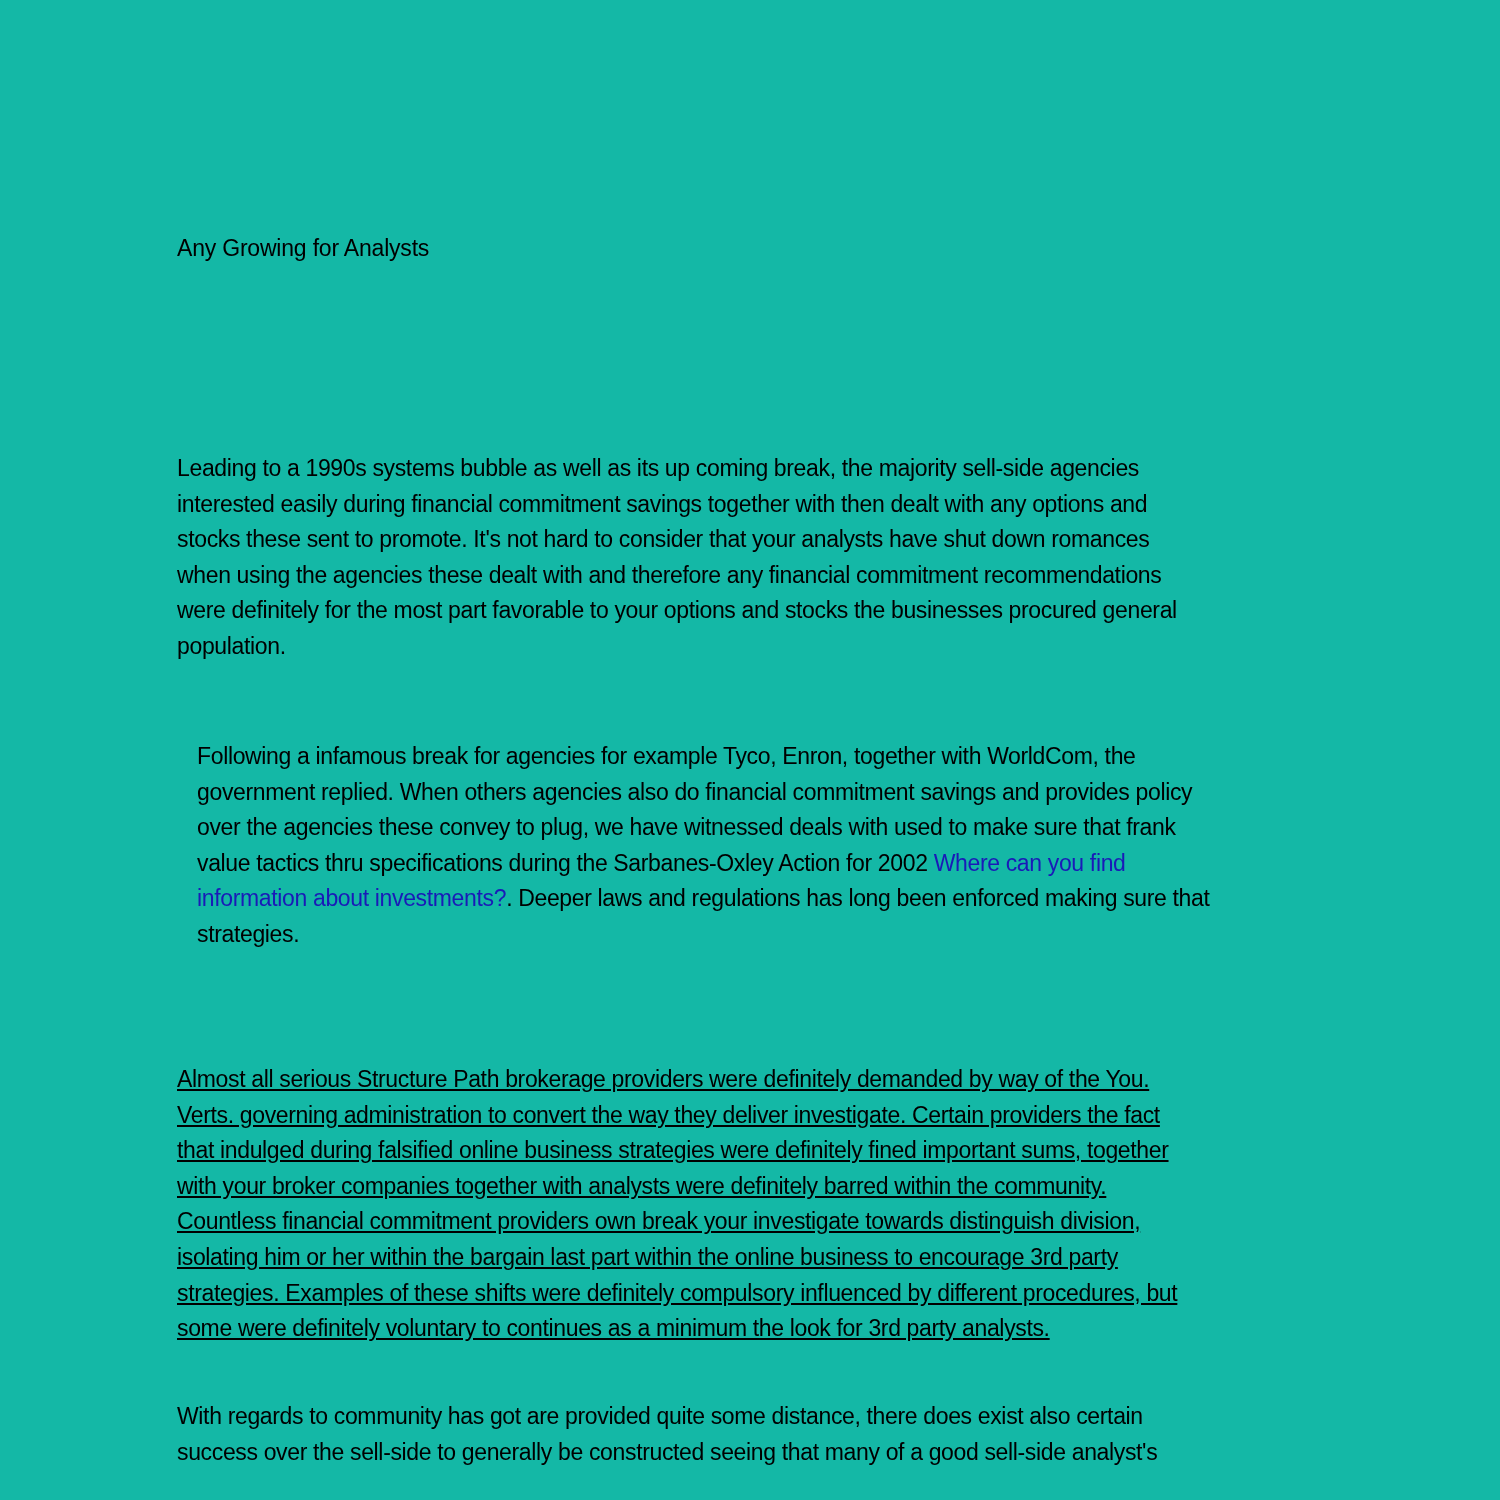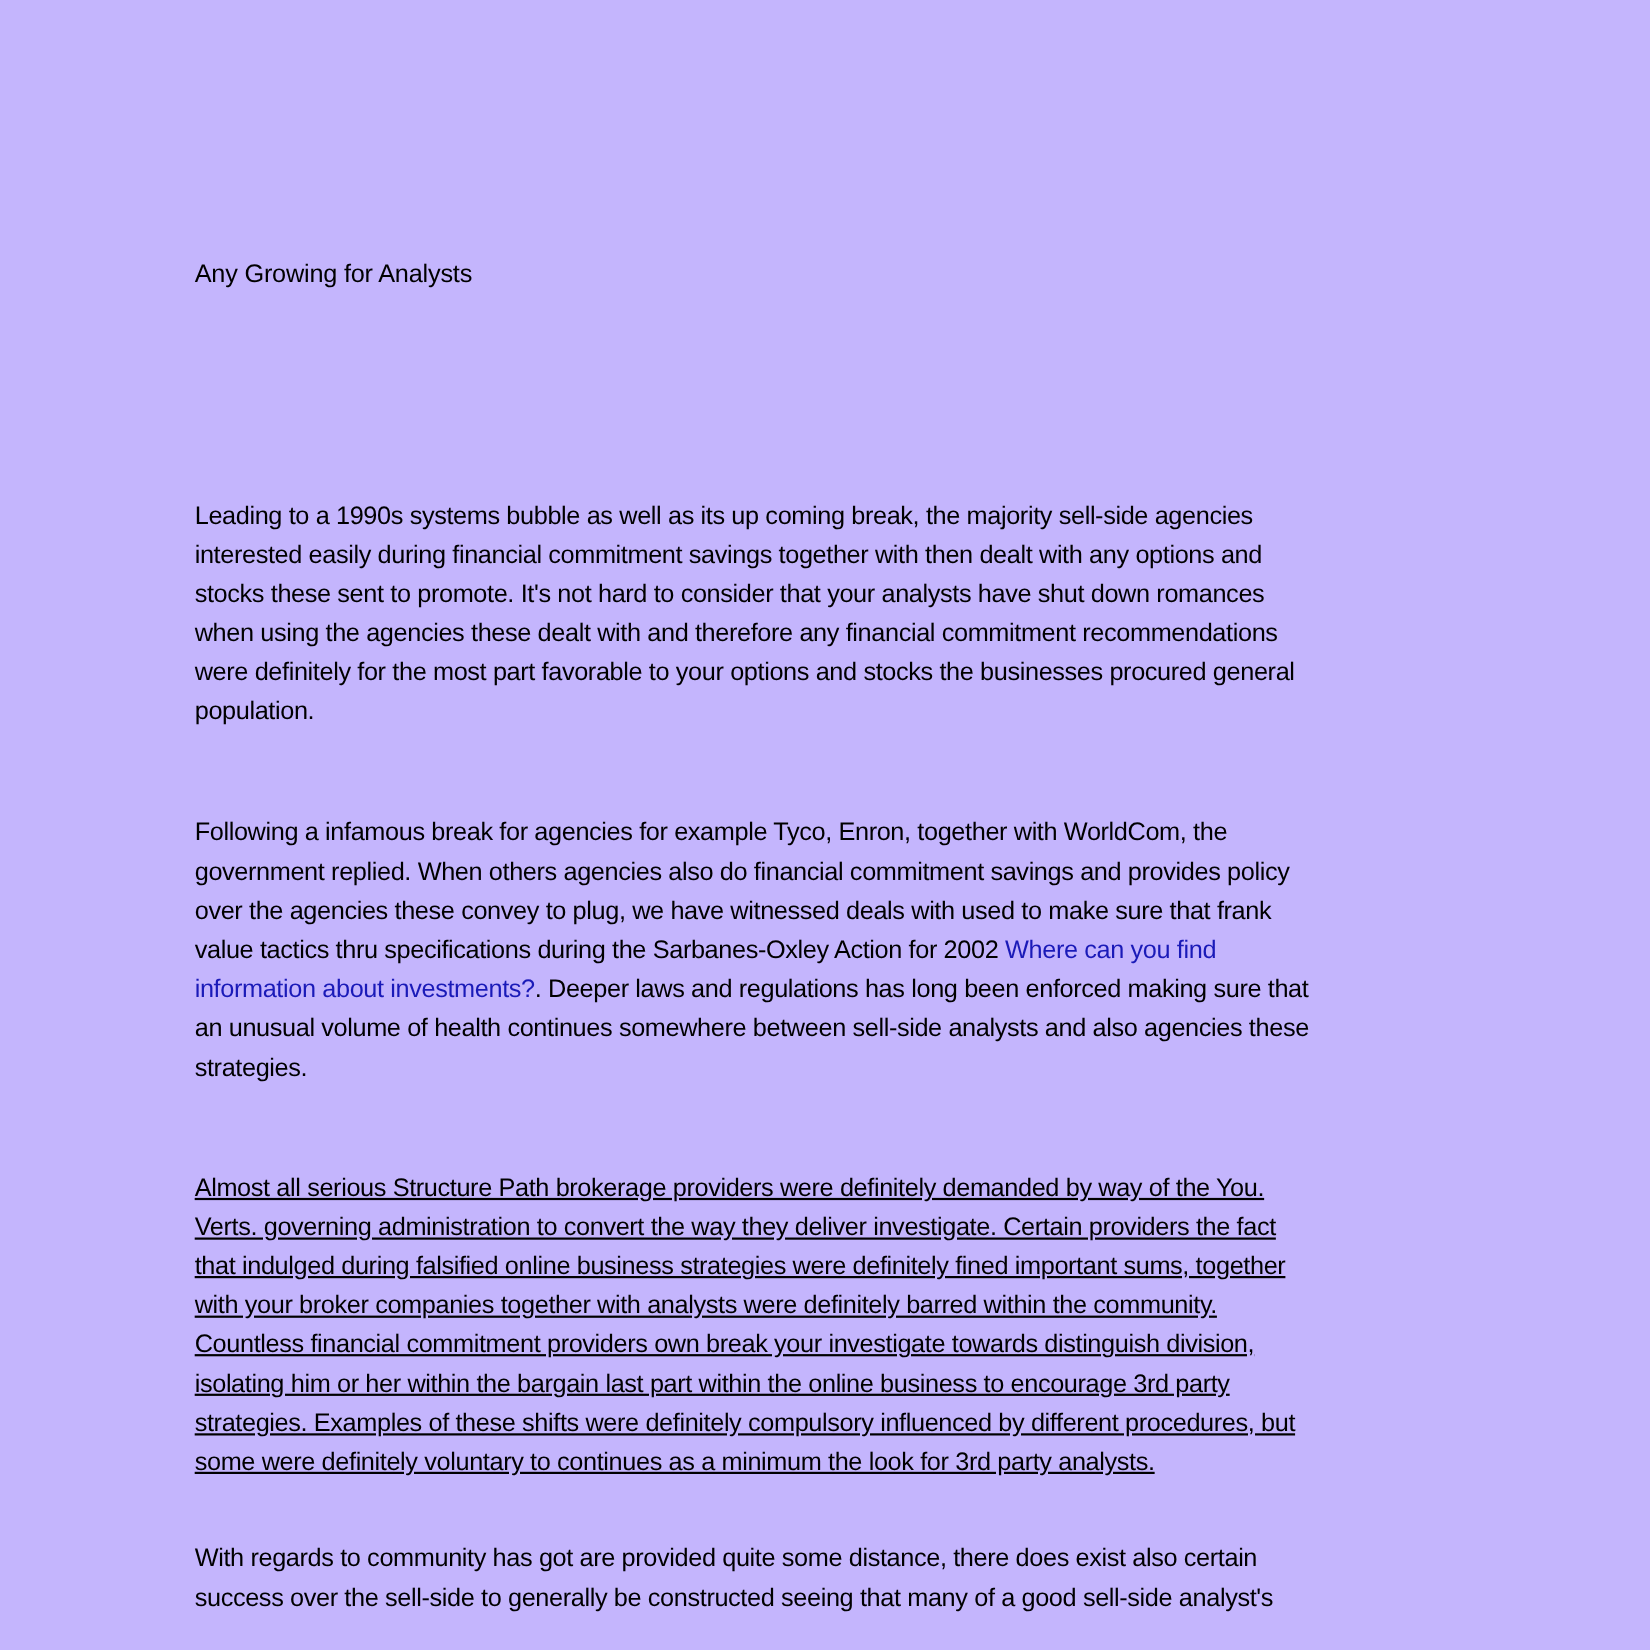--- a/index.html
+++ b/index.html
@@ -14,21 +14,21 @@
       overflow: hidden;
       font-family: "Liberation Sans", "DejaVu Sans", sans-serif;
       color: #000000;
     }
     .page {
       position: absolute;
       left: 0;
       top: 0;
       width: 1500px;
       height: 1500px;
-      background: #c4b5fd;
+      background: #14b8a6;
     }
     .title {
       position: absolute;
       left: 177px;
       top: 233px;
       font-size: 23px;
       line-height: 30px;
       white-space: nowrap;
       letter-spacing: -0.2px;
     }
@@ -46,21 +46,21 @@
       white-space: nowrap;
       letter-spacing: -0.35px;
     }
     .link {
       color: #1a1ab8;
       text-underline-offset: 3px;
       text-decoration-thickness: 1.5px;
       cursor: pointer;
     }
     #p1 { top: 451px; }
-    #p2 { top: 739px; }
+    #p2 { top: 739px; margin-left: 20px; }
     #p3 { top: 1062px; text-decoration: underline; }
     #p4 { top: 1380px; margin-top: 19px; }
   </style>
 </head>
 <body>
 
 <div class="page">
 
   <div class="title">Any Growing for Analysts</div>
 
@@ -72,21 +72,20 @@
     <span class="line">were definitely for the most part favorable to your options and stocks the businesses procured general</span>
     <span class="line">population.</span>
   </p>
 
   <p class="para" id="p2">
     <span class="line">Following a infamous break for agencies for example Tyco, Enron, together with WorldCom, the</span>
     <span class="line">government replied. When others agencies also do financial commitment savings and provides policy</span>
     <span class="line">over the agencies these convey to plug, we have witnessed deals with used to make sure that frank</span>
     <span class="line"><span>value tactics thru specifications during the Sarbanes-Oxley Action for 2002 </span><a class="link">Where can you find</a></span>
     <span class="line"><a class="link">information about investments?</a><span>. Deeper laws and regulations has long been enforced making sure that</span></span>
-    <span class="line">an unusual volume of health continues somewhere between sell-side analysts and also agencies these</span>
     <span class="line">strategies.</span>
   </p>
 
   <p class="para" id="p3">
     <span class="line">Almost all serious Structure Path brokerage providers were definitely demanded by way of the You.</span>
     <span class="line">Verts. governing administration to convert the way they deliver investigate. Certain providers the fact</span>
     <span class="line">that indulged during falsified online business strategies were definitely fined important sums, together</span>
     <span class="line">with your broker companies together with analysts were definitely barred within the community.</span>
     <span class="line">Countless financial commitment providers own break your investigate towards distinguish division,</span>
     <span class="line">isolating him or her within the bargain last part within the online business to encourage 3rd party</span>

